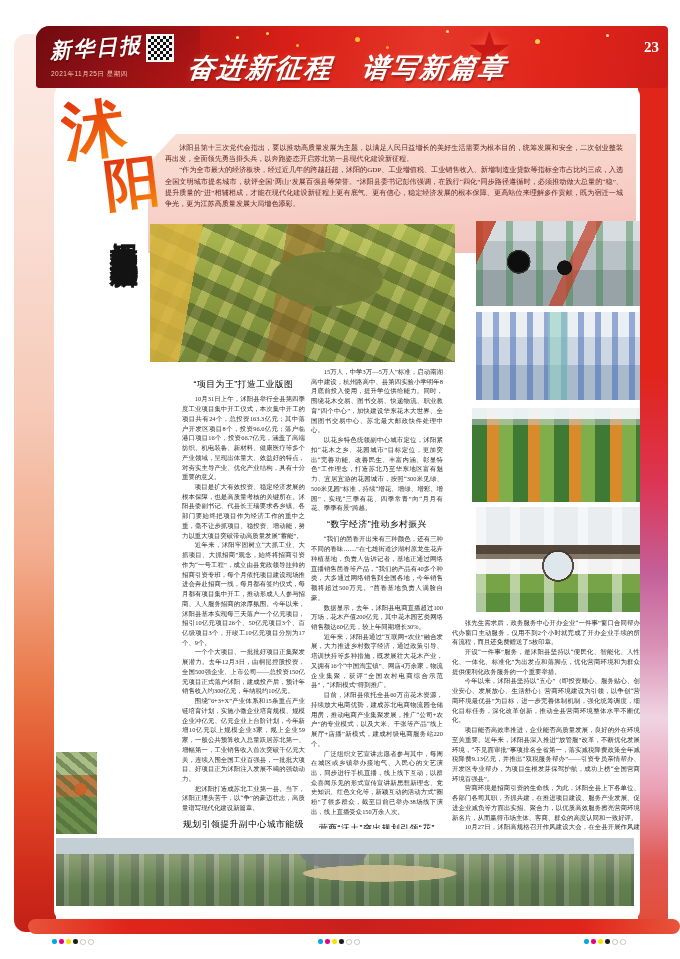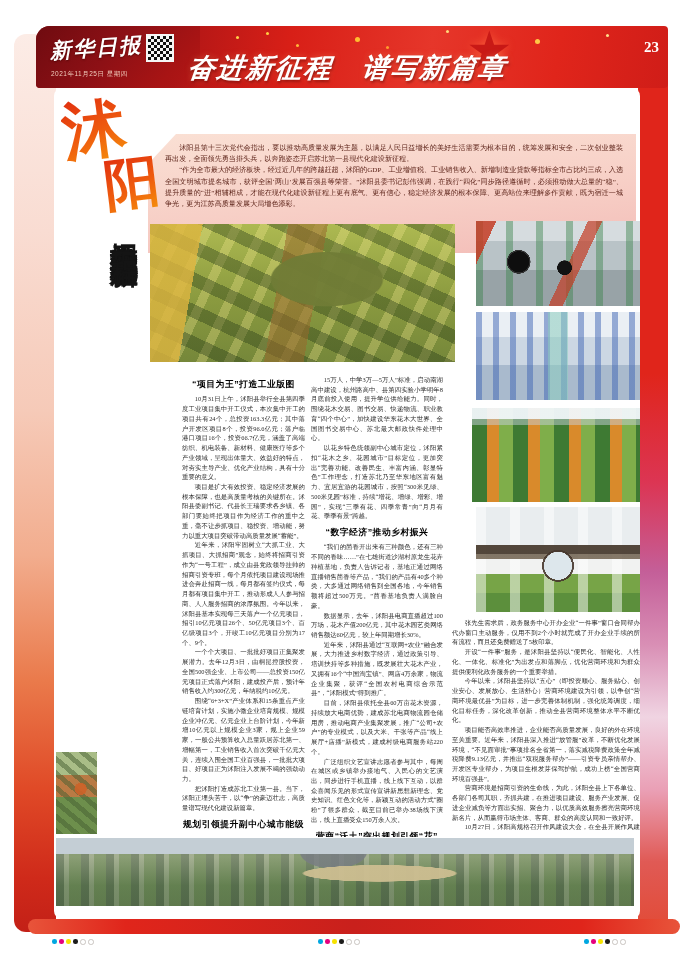--- a/index.html
+++ b/index.html
@@ -112,24 +112,24 @@
       linear-gradient(180deg,#c4ced5 0 24%,rgba(196,206,213,0) 24%),
       radial-gradient(ellipse 130px 14px at 56% 52%,rgba(205,190,145,.95) 0 58%,transparent 60%),
       radial-gradient(ellipse 60px 30px at 48% 20%,rgba(120,125,130,.85) 0 55%,transparent 57%),
       repeating-linear-gradient(90deg,rgba(92,104,90,.5) 0 8px,rgba(172,176,160,.45) 8px 13px,rgba(118,140,98,.5) 13px 25px),
       linear-gradient(180deg,#9fb087 28%,#51743f 70%,#40603367 100%),#4c6b3a;}
 
   
   .col{position:absolute;z-index:4;overflow:hidden;font-size:6.4px;line-height:1.52;
     color:#2b2b2b;text-align:justify;}
   .col1{left:182px;top:373px;width:123px;height:461px;}
-  .col2{left:311px;top:375px;width:132px;height:462px;}
+  .col2{left:311px;top:367px;width:132px;height:462px;}
   .col3{left:452px;top:618px;width:188px;height:212px;}
   .col p.para{margin:0;text-indent:2em;}
-  .col h4.subhead{margin:5px 0 3px;font-size:8.8px;font-weight:bold;text-align:center;
+  .col h4.subhead{margin:5px 0 3px;font-size:8.8px;font-weight:normal;text-align:center;
     color:#000;font-family:"Liberation Sans",sans-serif;letter-spacing:.5px;}
 
   
   .marks{position:absolute;left:0;top:939px;width:680px;height:10px;z-index:5;}
   .mark-group{position:absolute;top:0;display:flex;gap:2.5px;}
   .mg0{left:52px;} .mg1{left:318px;} .mg2{left:584px;}
   .dot{width:4.5px;height:4.5px;border-radius:50%;}
   .dc{background:#00a7e1;} .dm{background:#e6007e;} .dy{background:#f7e300;}
   .dk{background:#1d1d1b;} .do{background:#fff;border:1px solid #c9c4c0;width:3.5px;height:3.5px;}
 </style>

